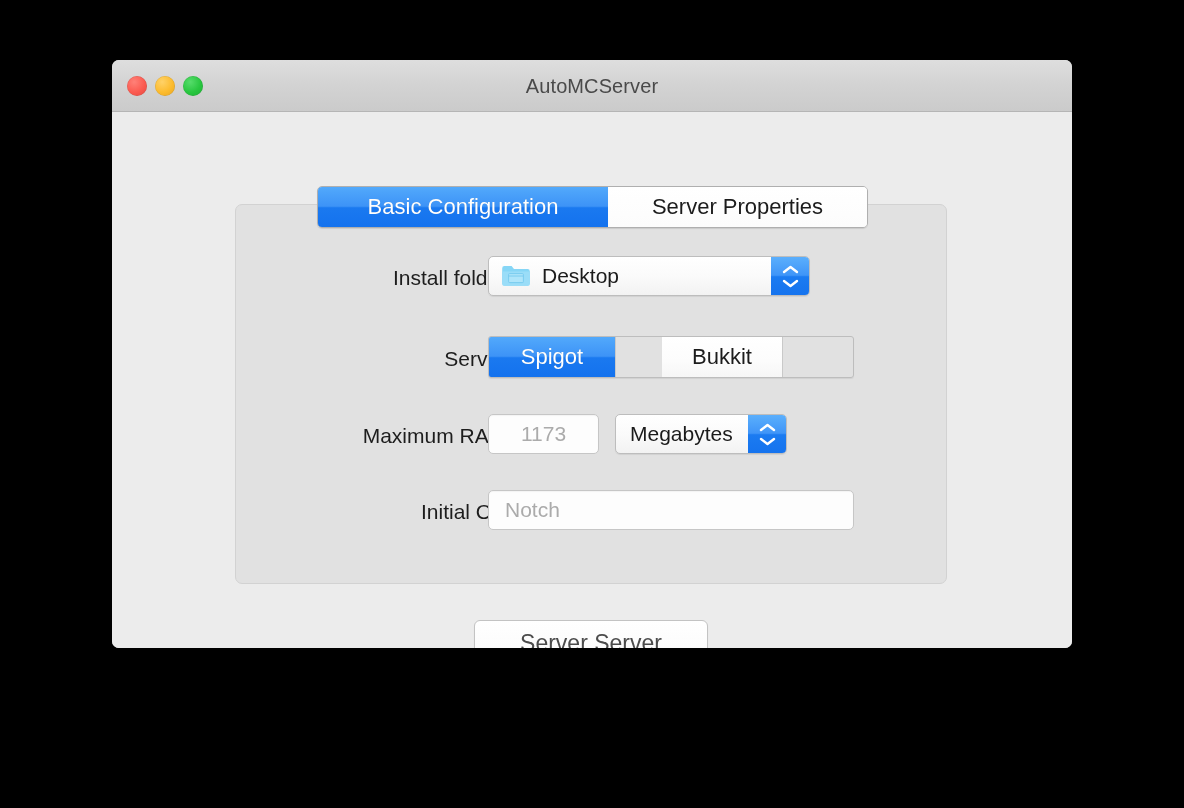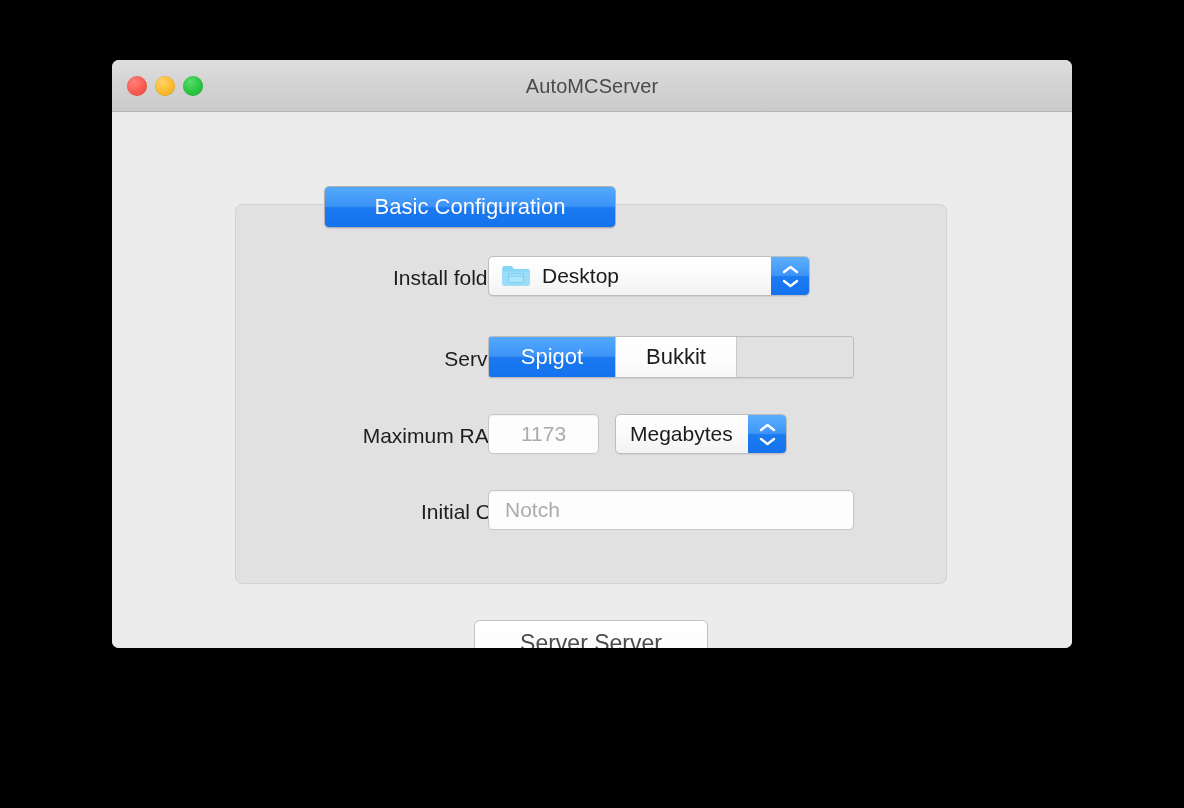--- a/index.html
+++ b/index.html
@@ -78,21 +78,21 @@
     top: 92px;
     width: 712px;
     height: 380px;
     background: #E1E1E1;
     border: 1px solid #D2D2D2;
     border-radius: 7px;
   }
 
   #tabbar {
     position: absolute;
-    left: 212px;
+    left: 205px;
     top: 74px;
     height: 42px;
     display: flex;
     border-radius: 5px;
     overflow: hidden;
     border: 1px solid #AFAFAF;
     box-shadow: 0 1px 1px rgba(0,0,0,0.10);
     z-index: 3;
   }
   .tab {
@@ -183,20 +183,21 @@
     white-space: nowrap;
   }
   .seg.on {
     background: linear-gradient(to bottom, #52A9FB 0%, #3D93F7 48%, #1A79F0 52%, #1472EE 100%);
     color: #FFFFFF;
     text-shadow: 0 -0.5px 0 rgba(0,0,0,0.22);
   }
   .seg.off {
     background: linear-gradient(to bottom, #FFFFFF 0%, #FCFCFC 60%, #F6F6F6 100%);
     color: #1C1C1C;
+    margin-left: 46px;
   }
   .seg-div { width: 1px; background: #C9C9C9; }
 
   
   .textfield {
     position: absolute;
     height: 40px;
     background: #FDFDFD;
     border: 1px solid #C6C6C6;
     border-radius: 5px;
@@ -243,20 +244,21 @@
     </div>
     <div id="title-text">AutoMCServer</div>
   </div>
 
   <div id="content">
 
     <div id="tab-panel"></div>
 
     <div id="tabbar">
       <div class="tab selected">Basic Configuration</div>
+      <div class="tab unselected">Server Properties</div>
     </div>
 
     <div class="field-label" style="left:60px; top:154px; width:340px;">Install folder:</div>
 
     <div class="popup" style="left:376px; top:144px; width:322px;">
       <div class="popup-value" style="padding-left:12px; gap:11px;">
         <span class="folder-icon">
           <svg width="30" height="24" viewBox="0 0 30 24" xmlns="http://www.w3.org/2000/svg">
             <path d="M1.2 4.2 A2.2 2.2 0 0 1 3.4 2.0 L10.6 2.0 L13.0 5.0 L26.6 5.0 A2.2 2.2 0 0 1 28.8 7.2 L28.8 19.6 A2.2 2.2 0 0 1 26.6 21.8 L3.4 21.8 A2.2 2.2 0 0 1 1.2 19.6 Z" fill="#86D6F6"></path>
             <path d="M1.2 7.6 L28.8 7.6 L28.8 19.6 A2.2 2.2 0 0 1 26.6 21.8 L3.4 21.8 A2.2 2.2 0 0 1 1.2 19.6 Z" fill="#9ADDF8"></path>

